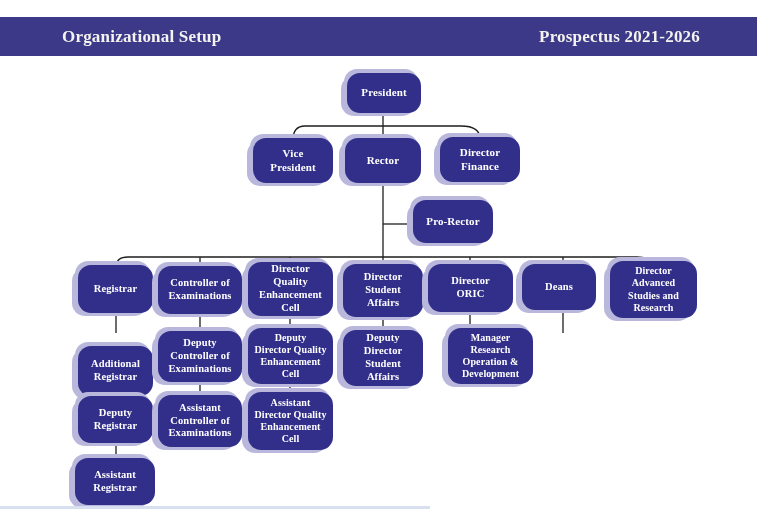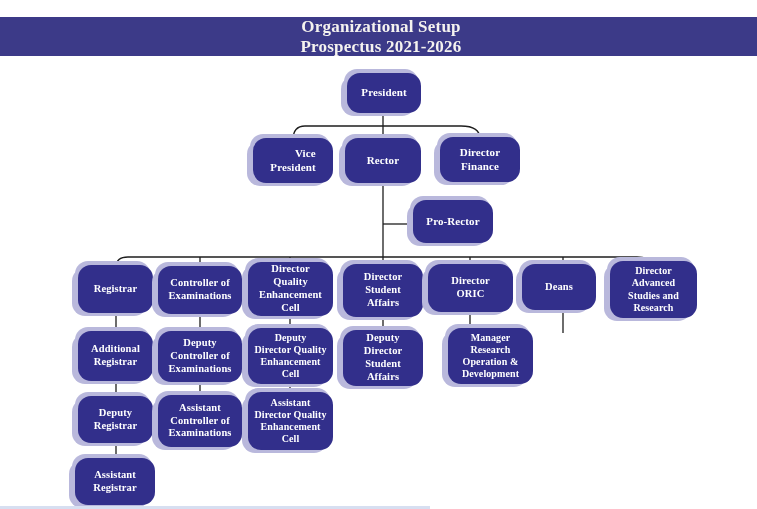--- a/index.html
+++ b/index.html
@@ -8,21 +8,21 @@
     width:757px;height:509px;
     background:#ffffff;
     overflow:hidden;
     font-family:"Liberation Serif","DejaVu Serif",serif;
   }
   
   .topbar{
     position:absolute;left:0;top:17px;width:757px;height:39px;
     background:#3c3a88;
     display:flex;align-items:center;justify-content:space-between;
-    box-sizing:border-box;padding:0 57px 0 62px;flex-direction:column;
+    box-sizing:border-box;padding:0 57px 0 62px;
   }
   .topbar .title,.topbar .edition{
     color:#f5f3ef;font-weight:bold;font-size:17px;letter-spacing:.2px;
     white-space:nowrap;
   }
   
   .wires{position:absolute;left:0;top:0;width:757px;height:509px;}
   
   .node{
     position:absolute;
@@ -34,32 +34,32 @@
     text-align:center;
     font-weight:bold;font-size:10.5px;line-height:1.22;
     white-space:pre-line;
     box-sizing:border-box;padding:2px 3px;
     letter-spacing:.1px;
   }
   .node.lg{font-size:11px;}
   .node.sm{font-size:10px;}
   
   .n-president{left:347px;top:73px;width:74px;height:40px;}
-  .n-vp{left:253px;top:138px;width:80px;height:45px;text-align:right;}
+  .n-vp{left:253px;top:138px;width:80px;height:45px;}
   .n-rector{left:345px;top:138px;width:76px;height:45px;}
   .n-df{left:440px;top:137px;width:80px;height:45px;}
   .n-prorector{left:413px;top:200px;width:80px;height:43px;}
   .n-registrar{left:78px;top:265px;width:75px;height:48px;}
   .n-coe{left:158px;top:266px;width:84px;height:48px;}
   .n-dqec{left:248px;top:262px;width:85px;height:54px;}
   .n-dsa{left:343px;top:264px;width:80px;height:53px;}
   .n-oric{left:428px;top:264px;width:85px;height:48px;}
   .n-deans{left:522px;top:264px;width:74px;height:46px;}
   .n-dasr{left:610px;top:261px;width:87px;height:57px;}
-  .n-addreg{left:78px;top:331px;width:75px;height:50px;}
+  .n-addreg{left:78px;top:346px;width:75px;height:50px;}
   .n-dcoe{left:158px;top:331px;width:84px;height:51px;}
   .n-ddqec{left:248px;top:328px;width:85px;height:56px;}
   .n-ddsa{left:343px;top:330px;width:80px;height:56px;}
   .n-mgr{left:448px;top:328px;width:85px;height:56px;}
   .n-head{left:522px;top:331px;width:82px;height:49px;}
   .n-depreg{left:78px;top:396px;width:75px;height:47px;}
   .n-acoe{left:158px;top:395px;width:84px;height:52px;}
   .n-adqec{left:248px;top:392px;width:85px;height:58px;}
   .n-assreg{left:75px;top:458px;width:80px;height:47px;}
   

